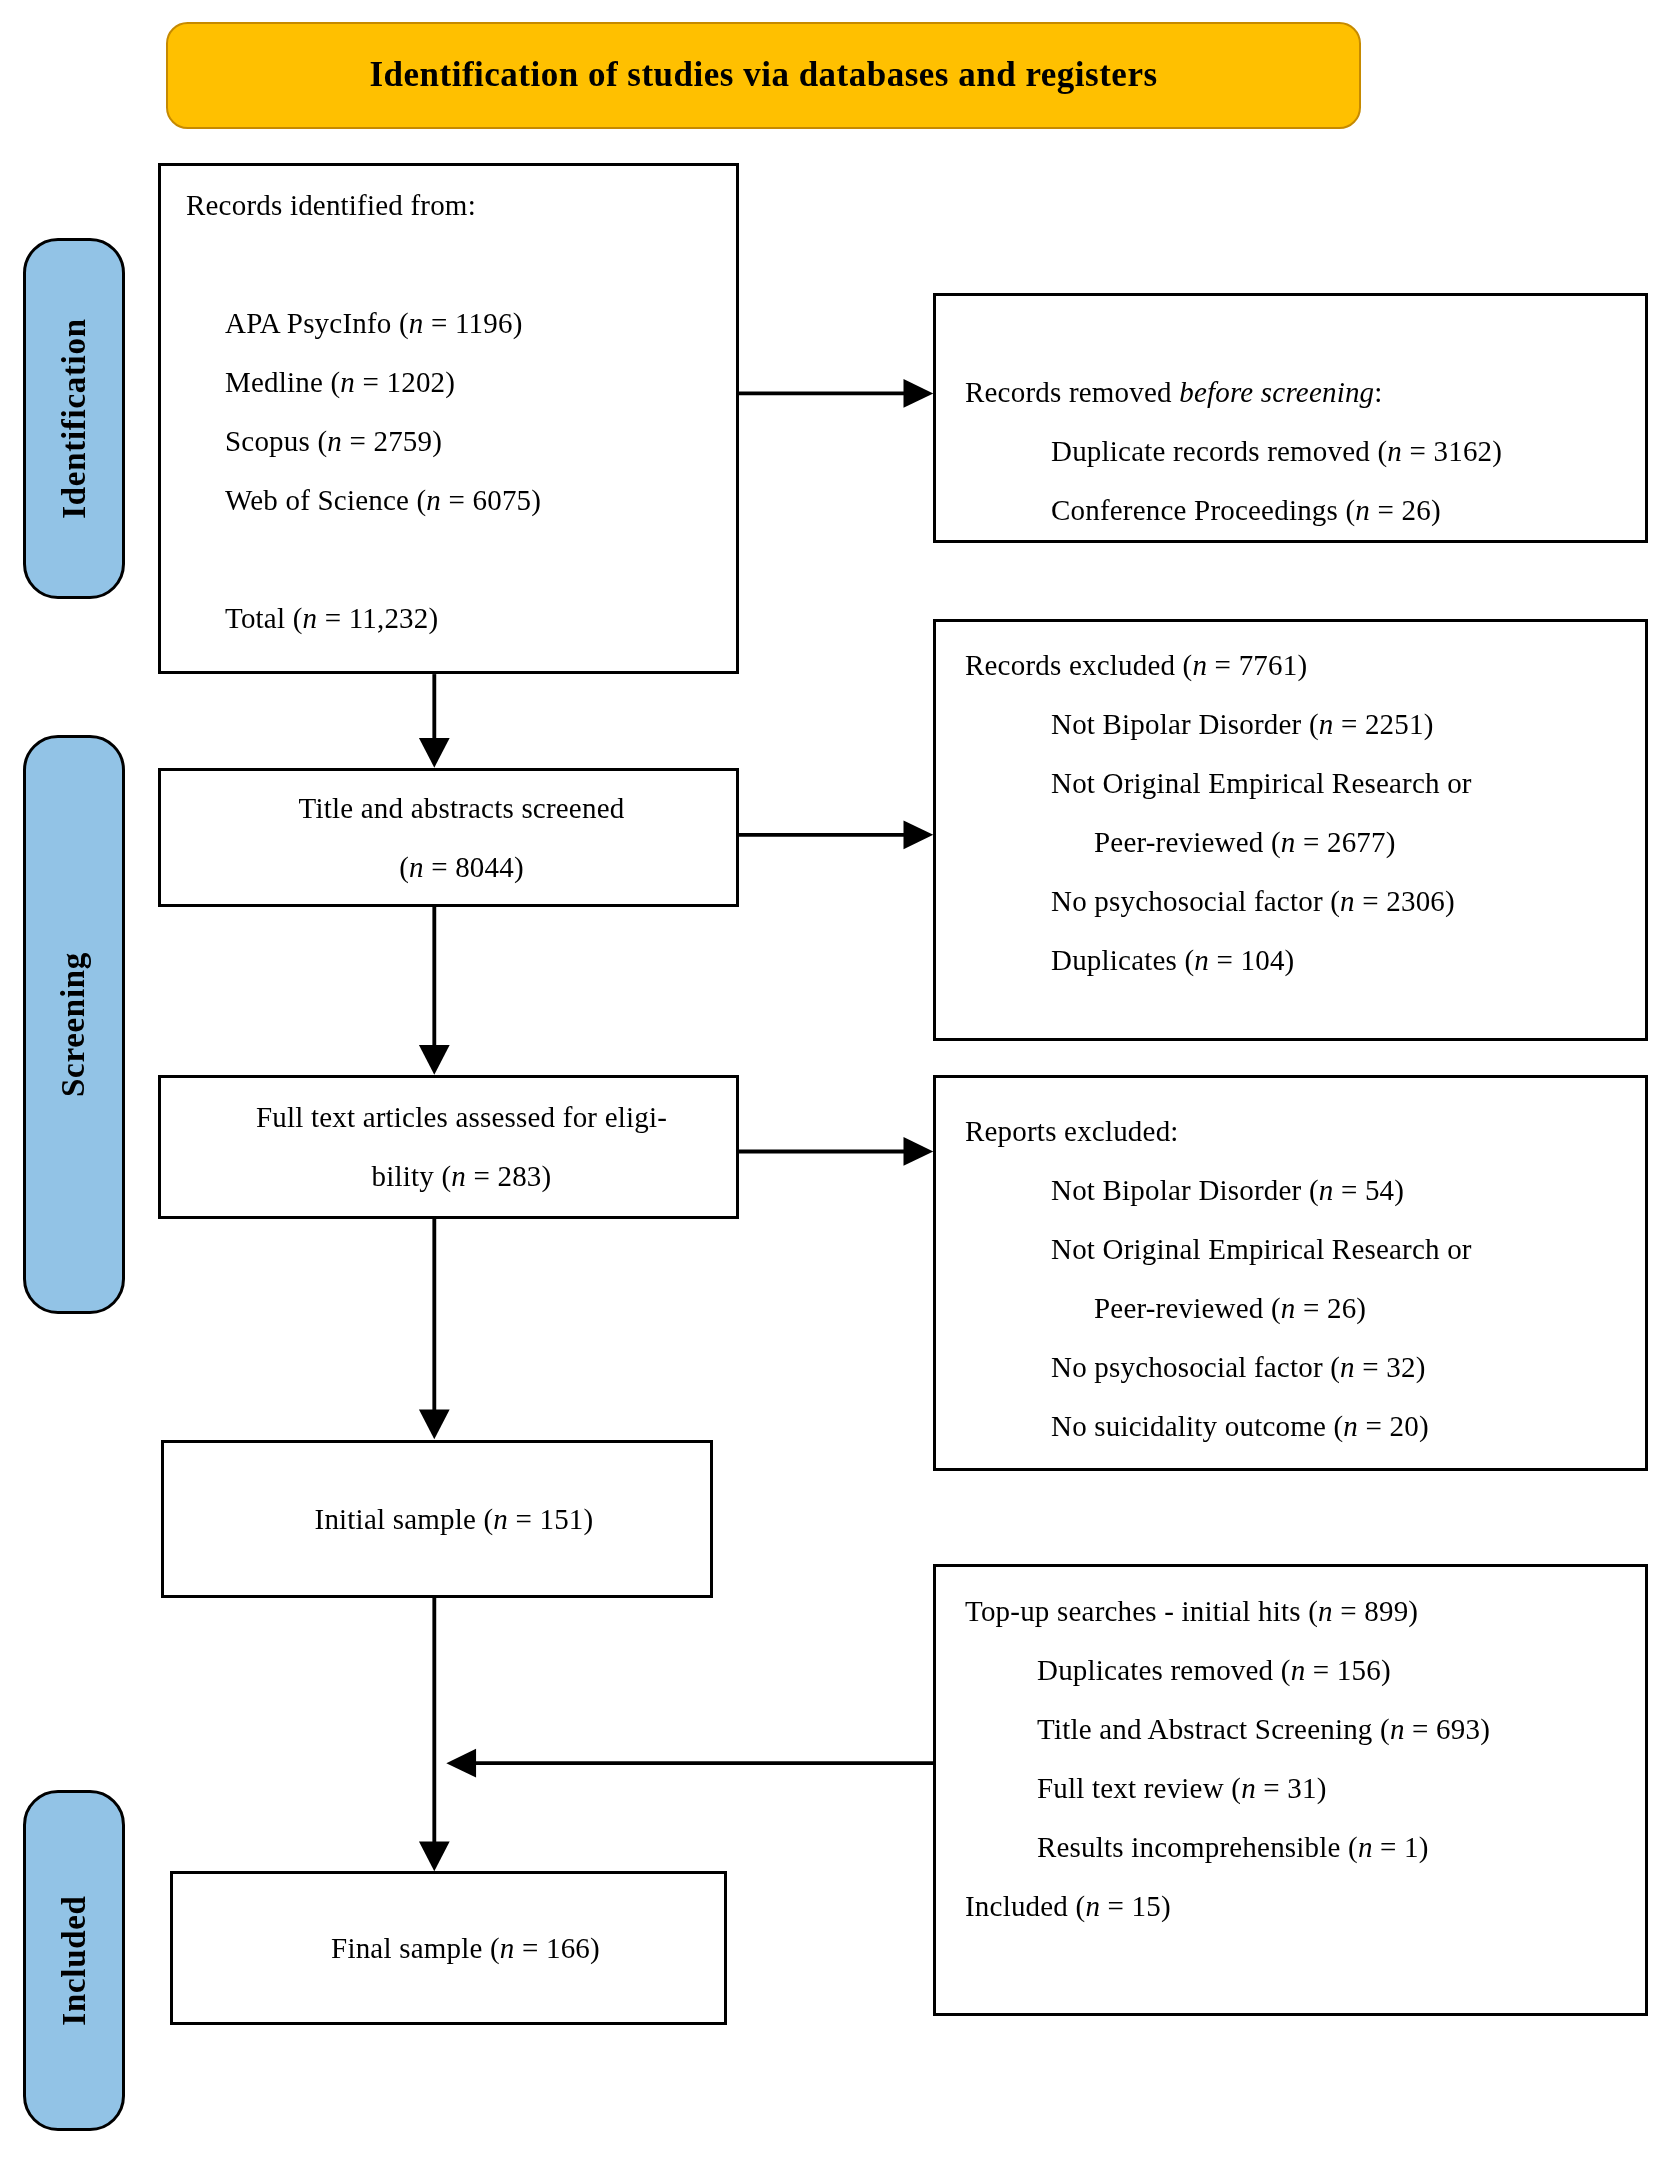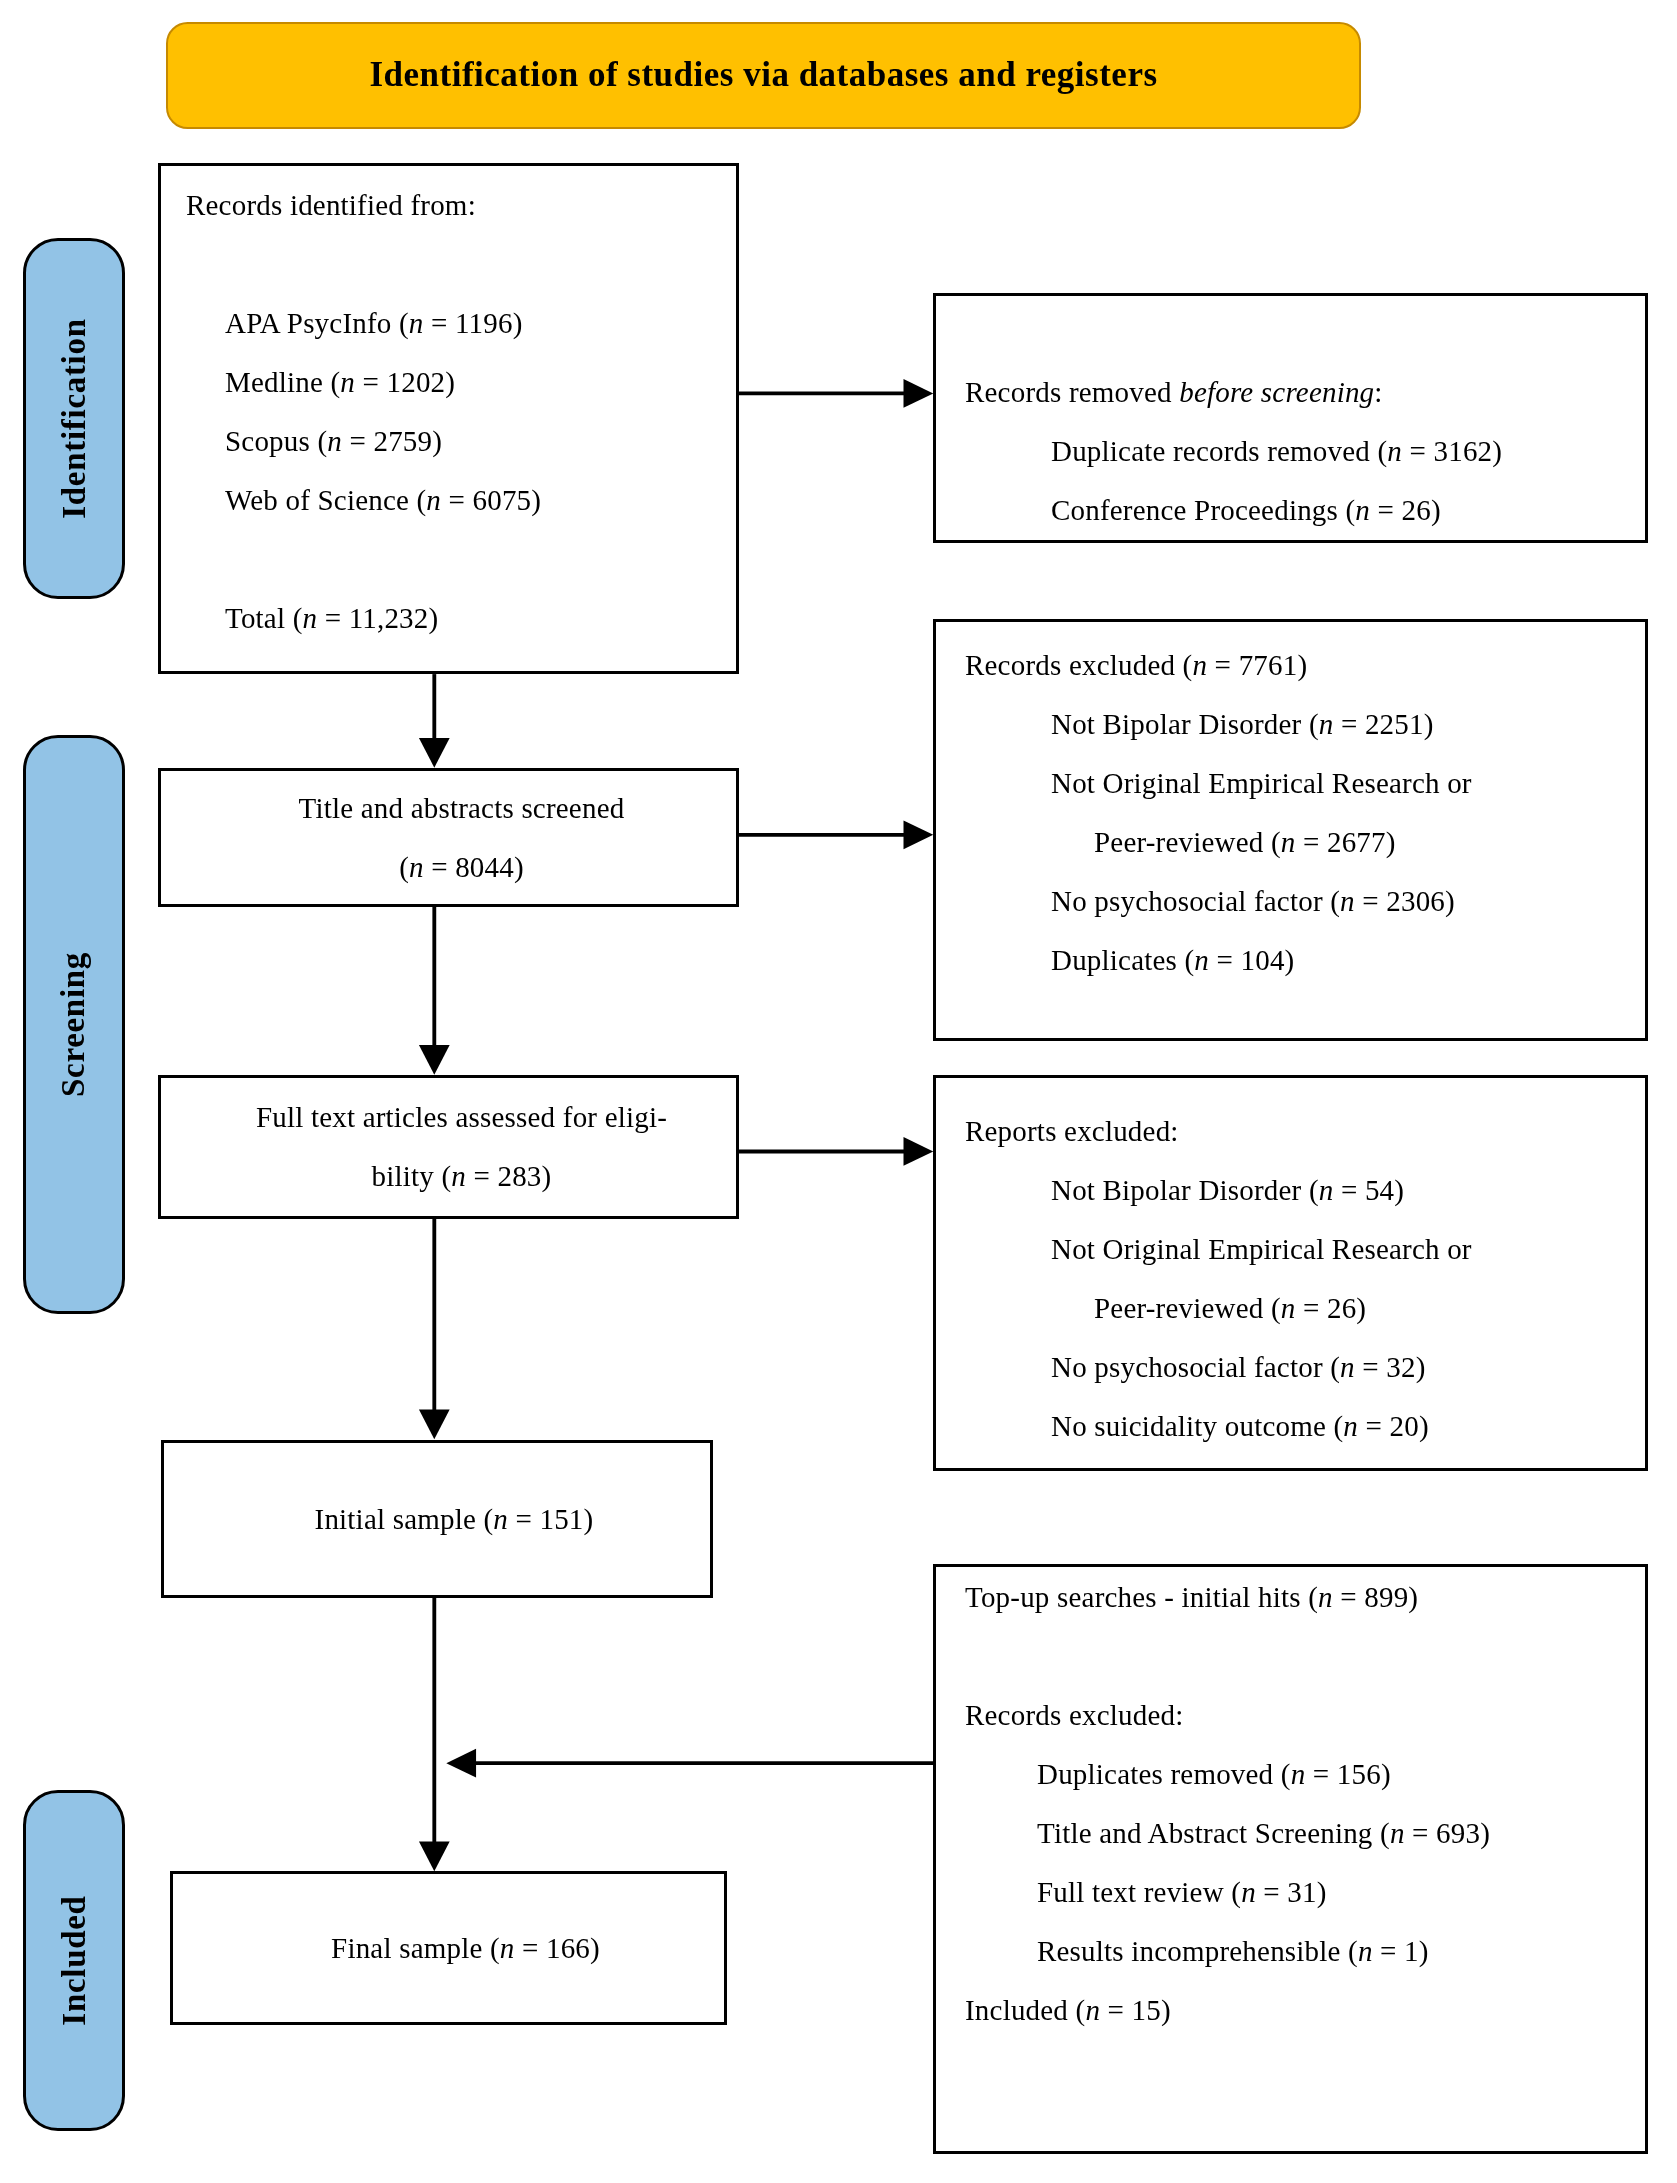--- a/index.html
+++ b/index.html
@@ -66,21 +66,21 @@
   .box-final .ln{padding-left:34px;}
 
   
   .rb{left:933px;width:715px;}
   .rb .ln{padding-left:29px;}
   .rb .i1{padding-left:115px;}
   .rb .i2{padding-left:158px;}
   .box-removed{top:293px;height:250px;padding-top:67px;}
   .box-excluded{top:619px;height:422px;padding-top:14.4px;}
   .box-reports{top:1075px;height:396px;padding-top:24px;}
-  .box-topup{top:1564px;height:590px;padding-top:1px;}
+  .box-topup{top:1564px;height:452px;padding-top:15px;}
   .box-topup .i1{padding-left:101px;}
 
   i{font-style:italic;}
 </style>
 </head>
 <body>
 
 <div class="canvas">
 
   <svg class="arrows" viewBox="0 0 3497 4550" xmlns="http://www.w3.org/2000/svg">
@@ -162,21 +162,20 @@
     <div class="ln">Reports excluded:</div>
     <div class="ln i1">Not Bipolar Disorder (<i>n</i> = 54)</div>
     <div class="ln i1">Not Original Empirical Research or</div>
     <div class="ln i2">Peer-reviewed (<i>n</i> = 26)</div>
     <div class="ln i1">No psychosocial factor (<i>n</i> = 32)</div>
     <div class="ln i1">No suicidality outcome (<i>n</i> = 20)</div>
   </div>
 
   <div class="b rb box-topup">
     <div class="ln">Top-up searches - initial hits (<i>n</i> = 899)</div>
-    <div class="ln mt">Records excluded:</div>
     <div class="ln i1">Duplicates removed (<i>n</i> = 156)</div>
     <div class="ln i1">Title and Abstract Screening (<i>n</i> = 693)</div>
     <div class="ln i1">Full text review (<i>n</i> = 31)</div>
     <div class="ln i1">Results incomprehensible (<i>n</i> = 1)</div>
     <div class="ln">Included (<i>n</i> = 15)</div>
   </div>
 
 </div>
 
 

